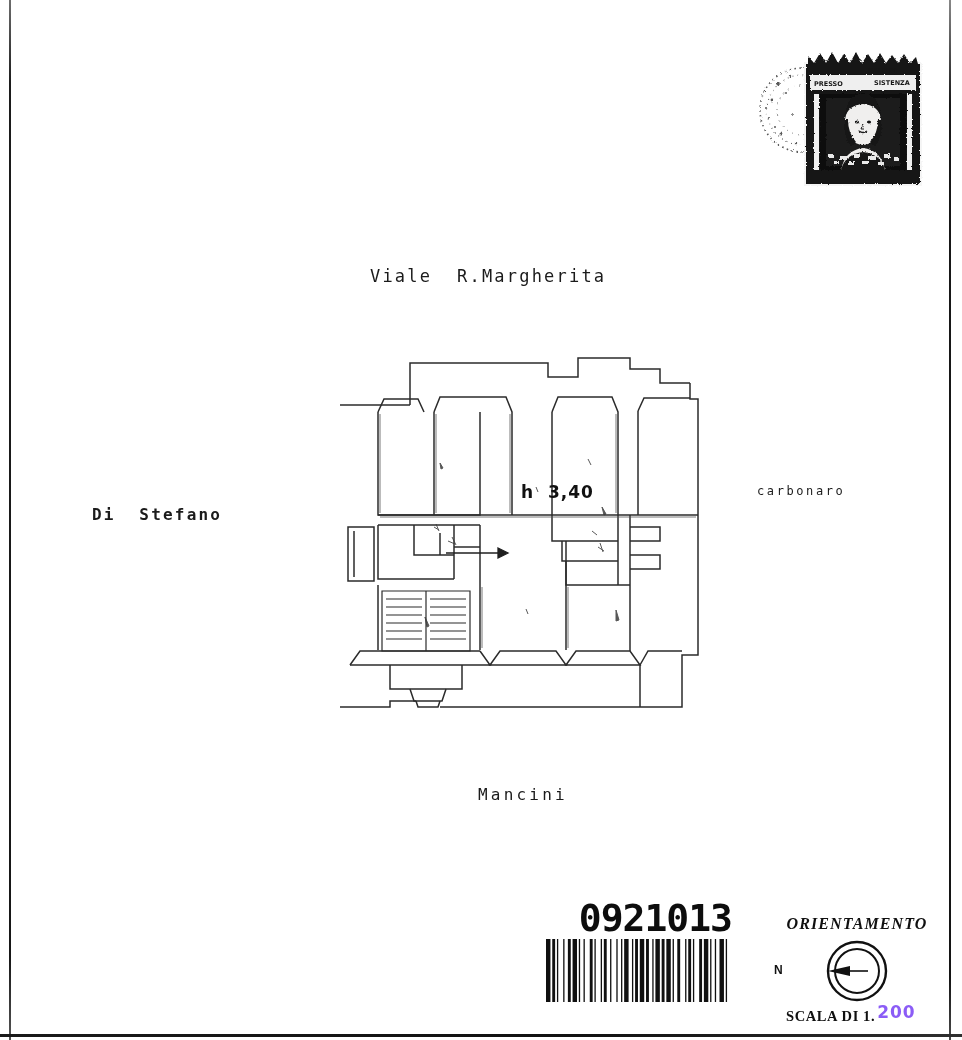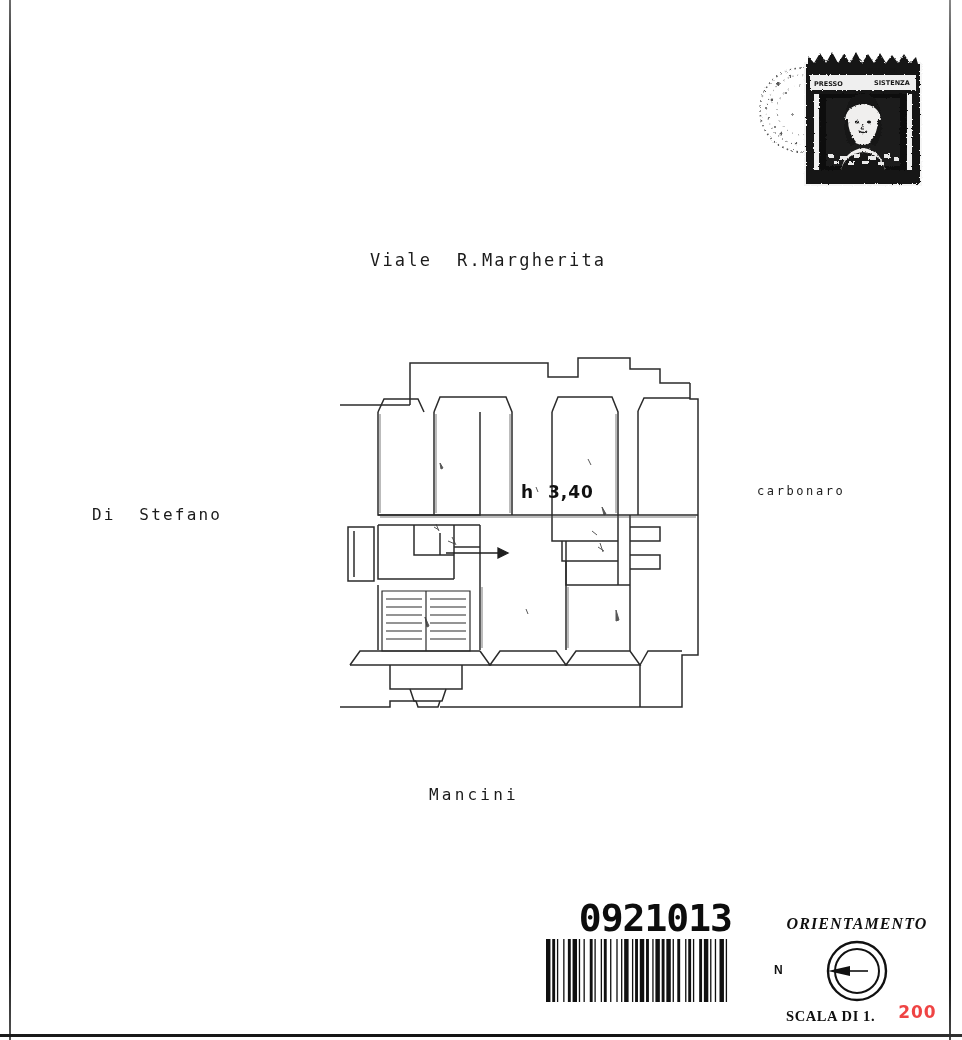--- a/index.html
+++ b/index.html
@@ -36,24 +36,24 @@
   }
 
   
   .street-label {
     position: absolute;
     font-family: "DejaVu Sans Mono", monospace;
     color: #1b1b1b;
     white-space: pre;
     letter-spacing: 1.5px;
   }
-  #label-top    { left: 370px; top: 250px; font-size: 17px; letter-spacing: 2.2px; }
+  #label-top    { left: 370px; top: 266px; font-size: 17px; letter-spacing: 2.2px; }
   #label-right  { left: 757px; top: 484px; font-size: 12px; letter-spacing: 2.6px; }
-  #label-left   { left: 92px;  top: 505px; font-size: 16px; letter-spacing: 2.2px; }
-  #label-bottom { left: 429px; top: 785px; font-size: 16px; letter-spacing: 3.2px; }
+  #label-left   { left: 92px;  top: 505px; font-size: 16px; letter-spacing: 2.2px; font-weight: bold; }
+  #label-bottom { left: 478px; top: 785px; font-size: 16px; letter-spacing: 3.2px; }
 
   
   #height-note {
     position: absolute;
     left: 521px; top: 445px;
     font-family: "DejaVu Sans", sans-serif;
     font-size: 17px;
     font-weight: 700;
     color: #111;
     letter-spacing: 1px;
@@ -164,22 +164,22 @@
     font-weight: 700;
     font-size: 14.5px;
     letter-spacing: .6px;
     color: #101010;
   }
   #scale-value {
     font-family: "DejaVu Sans", sans-serif;
     font-weight: 700;
     font-size: 17px;
     letter-spacing: 1px;
-    color: #ef4444;
-    margin-left: 23px;
+    color: #8b5cf6;
+    margin-left: 2px;
     position: relative;
     top: -3px;
   }
 </style>
 </head>
 <body>
 
 <div id="page">
 
   <div class="border-left"></div>

